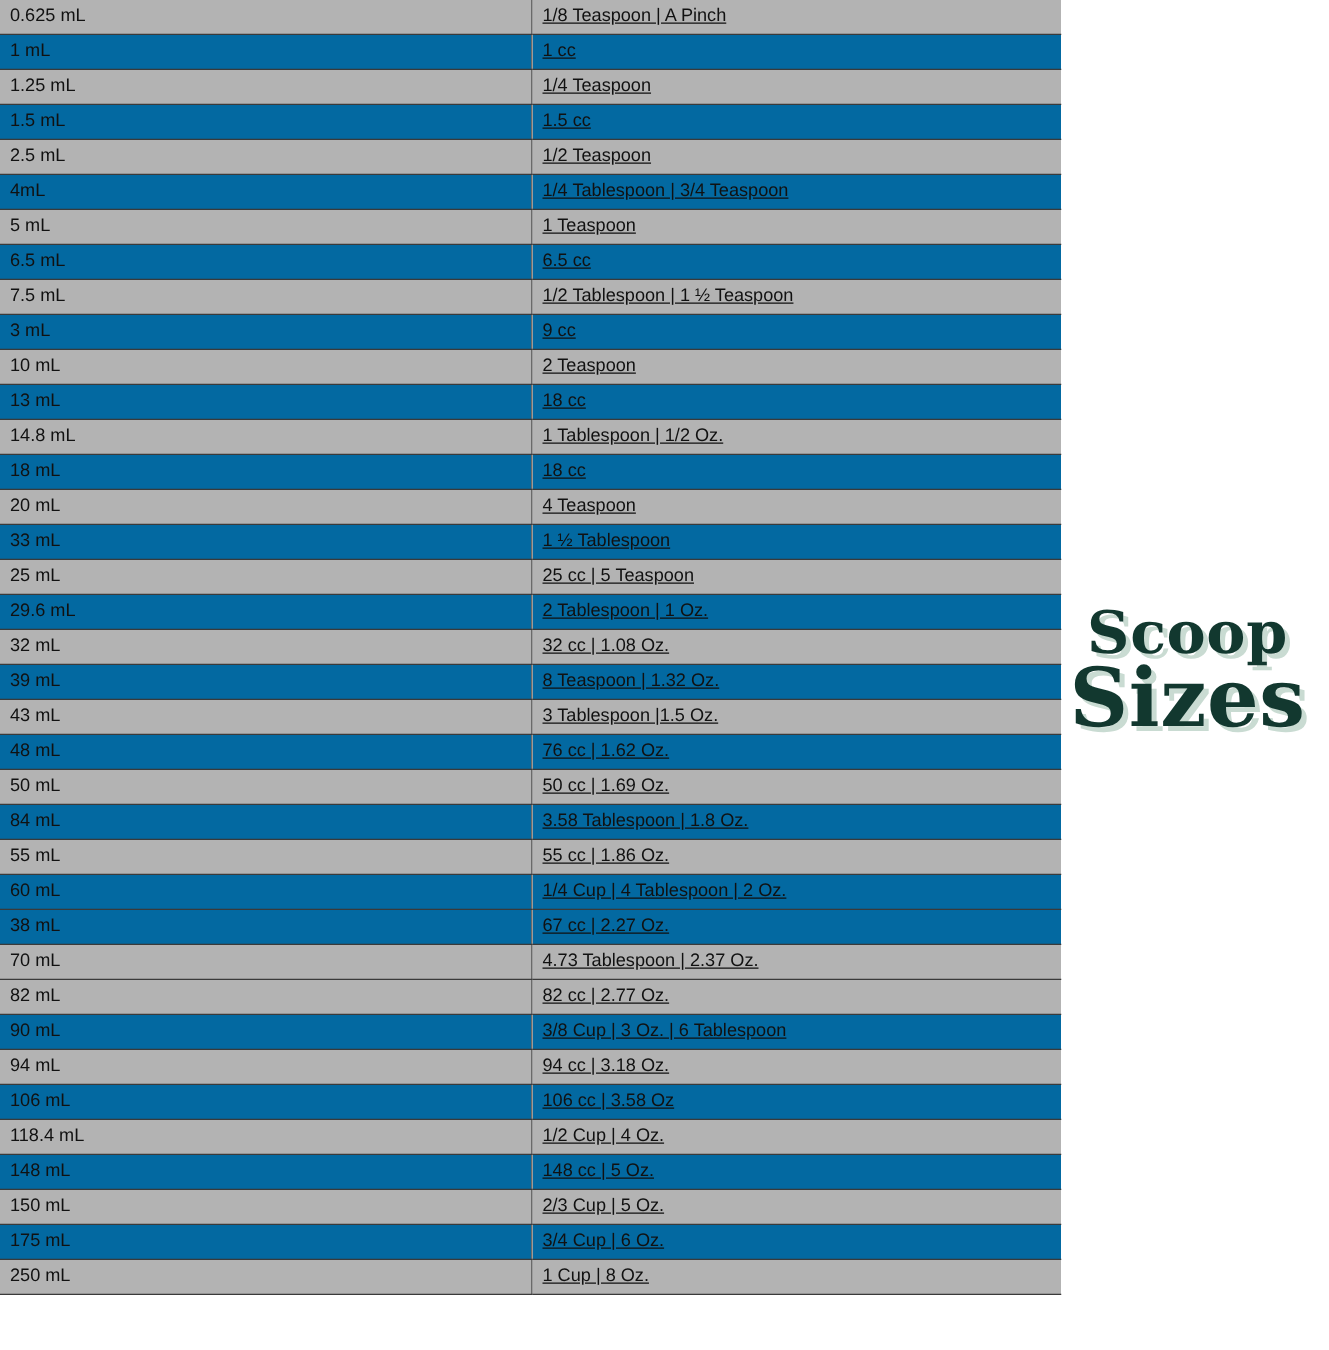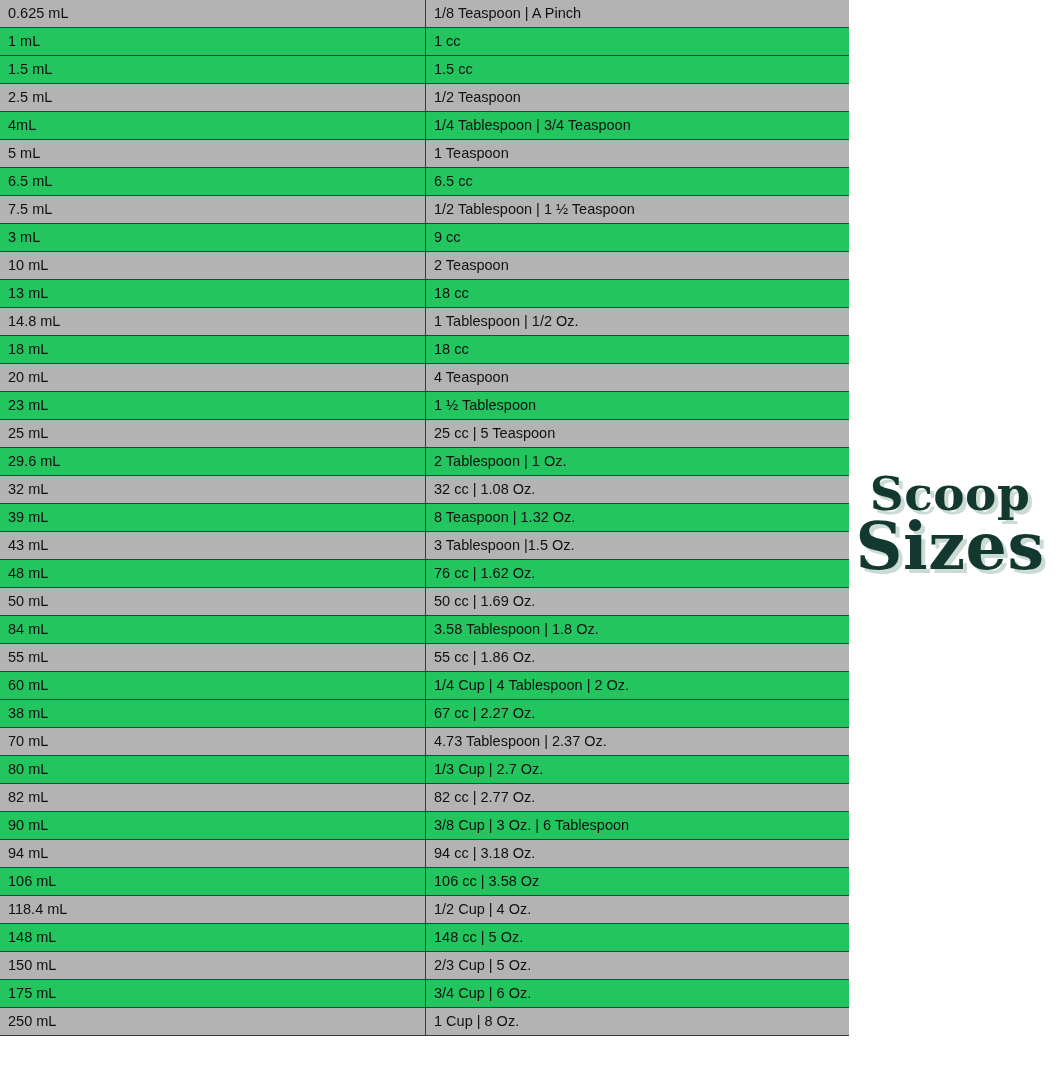--- a/index.html
+++ b/index.html
@@ -34,46 +34,47 @@
     white-space: nowrap;
     overflow: hidden;
     border-bottom: 1px solid #ffffff;
   }
   table.conv td.c-ml {
     width: 417px;
     border-right: 1px solid #ffffff;
   }
   table.conv td.c-eq {
     width: 415px;
+    text-decoration: underline;
   }
   tr.shade td {
     background: #b3b3b3;
   }
   tr.plain td {
-    background: #22c55e;
+    background: #0369a1;
   }
   tr.plain td.c-ml {
     border-right: 1px solid #3a3a3a;
   }
   tr.plain td {
     border-bottom: 1px solid #3a3a3a;
   }
   
   tr.shade td {
     border-bottom: 1px solid #3a3a3a;
     margin-top: 40px;
   }
   tr.shade td.c-ml {
     border-right: 1px solid #3a3a3a;
   }
 
   #logo {
     position: absolute;
     left: 845px;
-    top: 470px;
+    top: 483px;
     width: 210px;
     text-align: center;
     font-family: "DejaVu Serif", serif;
   }
   #logo .line {
     font-weight: bold;
     color: #12382f;
     letter-spacing: 0.5px;
     text-shadow: 4px 4px 0 #c9dbd2;
   }
@@ -93,20 +94,24 @@
   <table class="conv">
     <tbody>
         <tr class="shade">
           <td class="c-ml">0.625 mL</td>
           <td class="c-eq">1/8 Teaspoon | A Pinch</td>
         </tr>
         <tr class="plain">
           <td class="c-ml">1 mL</td>
           <td class="c-eq">1 cc</td>
         </tr>
+        <tr class="shade">
+          <td class="c-ml">1.25 mL</td>
+          <td class="c-eq">1/4 Teaspoon</td>
+        </tr>
         <tr class="plain">
           <td class="c-ml">1.5 mL</td>
           <td class="c-eq">1.5 cc</td>
         </tr>
         <tr class="shade">
           <td class="c-ml">2.5 mL</td>
           <td class="c-eq">1/2 Teaspoon</td>
         </tr>
         <tr class="plain">
           <td class="c-ml">4mL</td>
@@ -142,21 +147,21 @@
         </tr>
         <tr class="plain">
           <td class="c-ml">18 mL</td>
           <td class="c-eq">18 cc</td>
         </tr>
         <tr class="shade">
           <td class="c-ml">20 mL</td>
           <td class="c-eq">4 Teaspoon</td>
         </tr>
         <tr class="plain">
-          <td class="c-ml">23 mL</td>
+          <td class="c-ml">33 mL</td>
           <td class="c-eq">1 ½ Tablespoon</td>
         </tr>
         <tr class="shade">
           <td class="c-ml">25 mL</td>
           <td class="c-eq">25 cc | 5 Teaspoon</td>
         </tr>
         <tr class="plain">
           <td class="c-ml">29.6 mL</td>
           <td class="c-eq">2 Tablespoon | 1 Oz.</td>
         </tr>
@@ -192,24 +197,20 @@
           <td class="c-ml">60 mL</td>
           <td class="c-eq">1/4 Cup | 4 Tablespoon | 2 Oz.</td>
         </tr>
         <tr class="plain">
           <td class="c-ml">38 mL</td>
           <td class="c-eq">67 cc | 2.27 Oz.</td>
         </tr>
         <tr class="shade">
           <td class="c-ml">70 mL</td>
           <td class="c-eq">4.73 Tablespoon | 2.37 Oz.</td>
-        </tr>
-        <tr class="plain">
-          <td class="c-ml">80 mL</td>
-          <td class="c-eq">1/3 Cup | 2.7 Oz.</td>
         </tr>
         <tr class="shade">
           <td class="c-ml">82 mL</td>
           <td class="c-eq">82 cc | 2.77 Oz.</td>
         </tr>
         <tr class="plain">
           <td class="c-ml">90 mL</td>
           <td class="c-eq">3/8 Cup | 3 Oz. | 6 Tablespoon</td>
         </tr>
         <tr class="shade">

